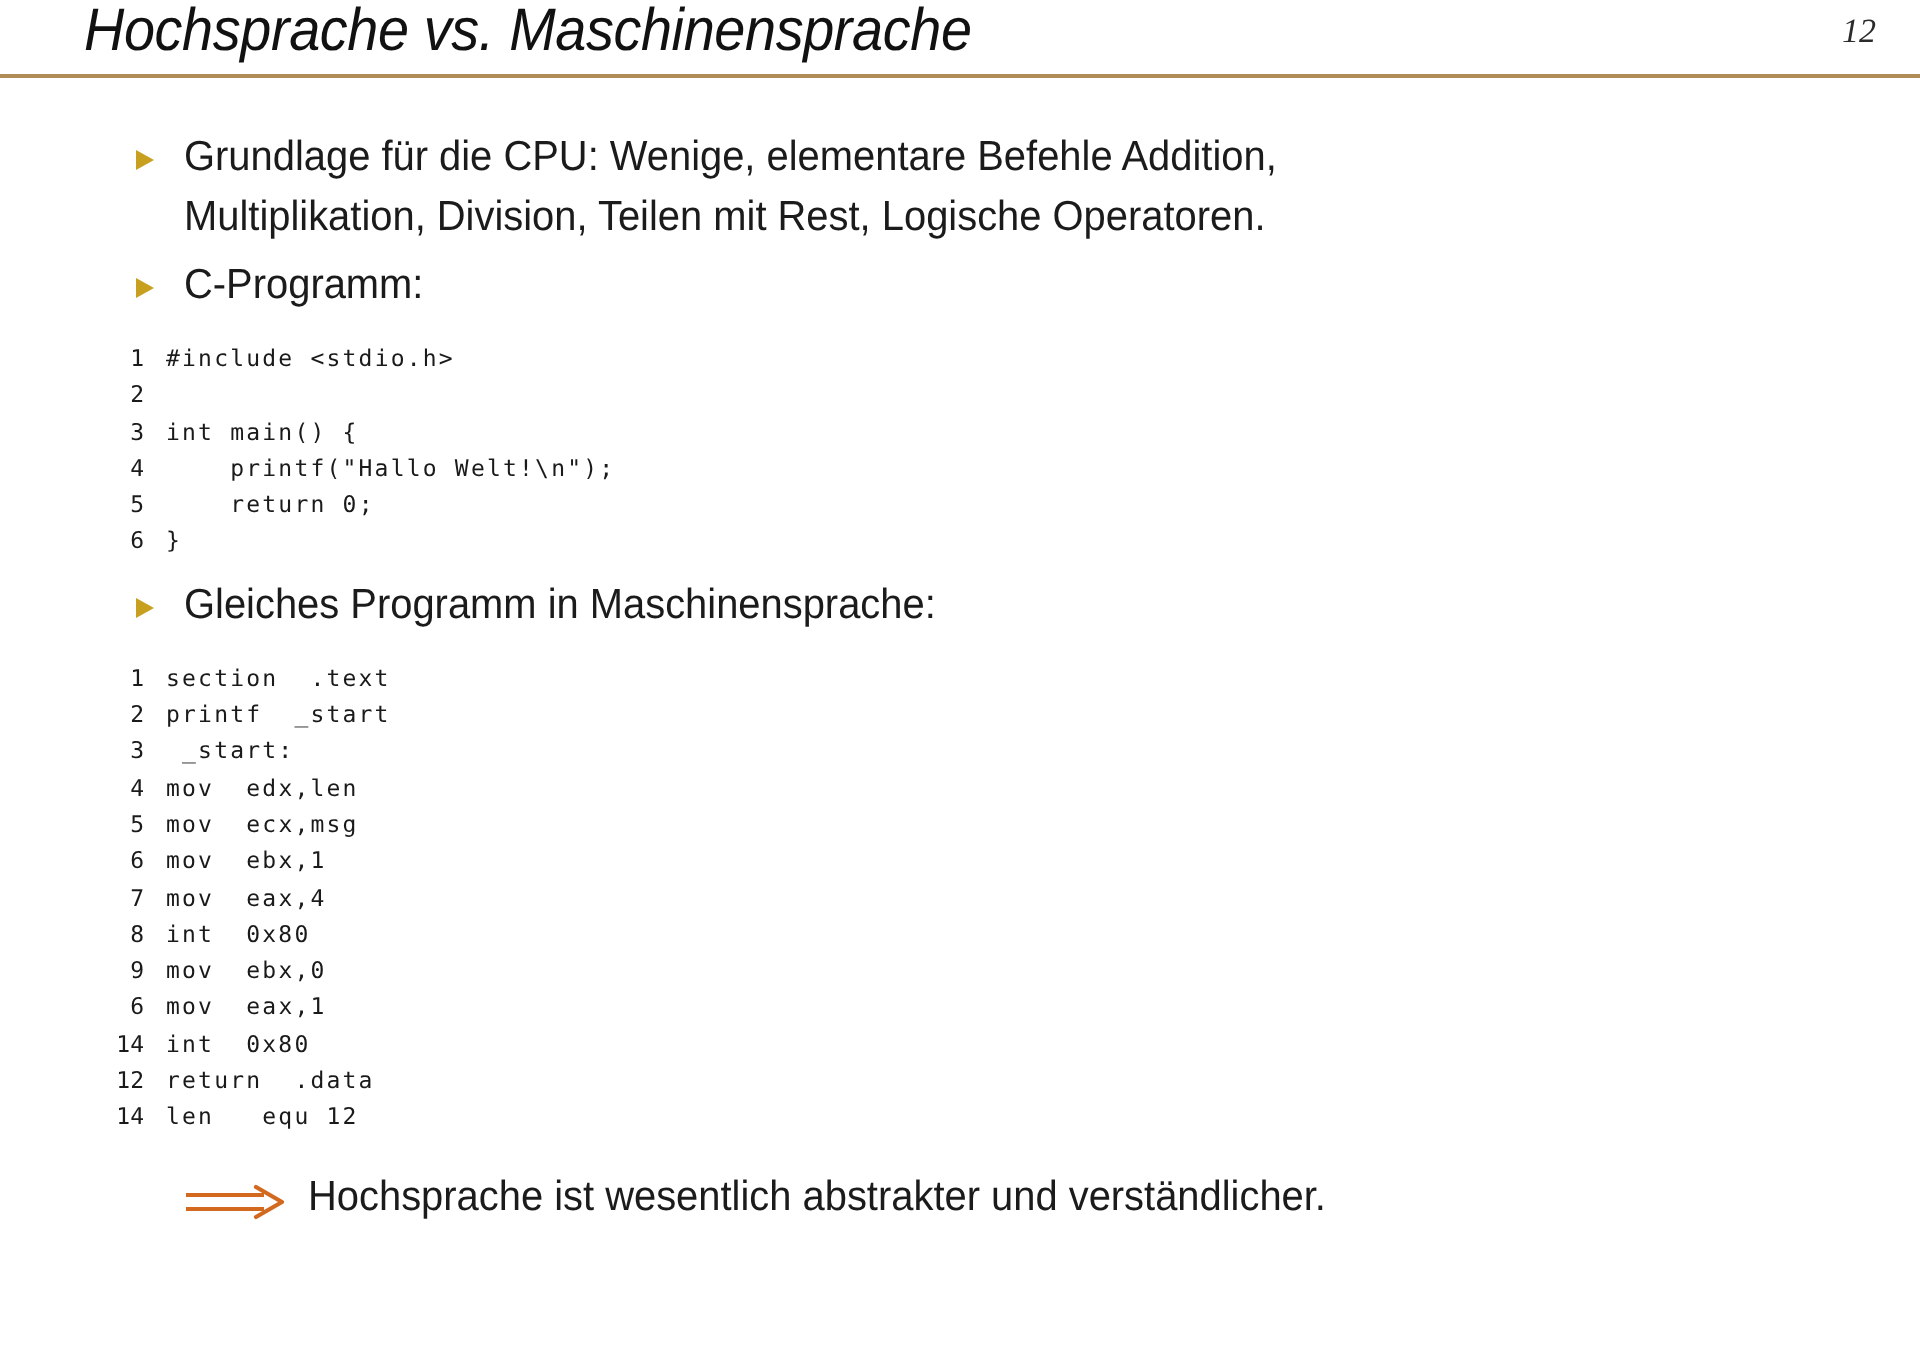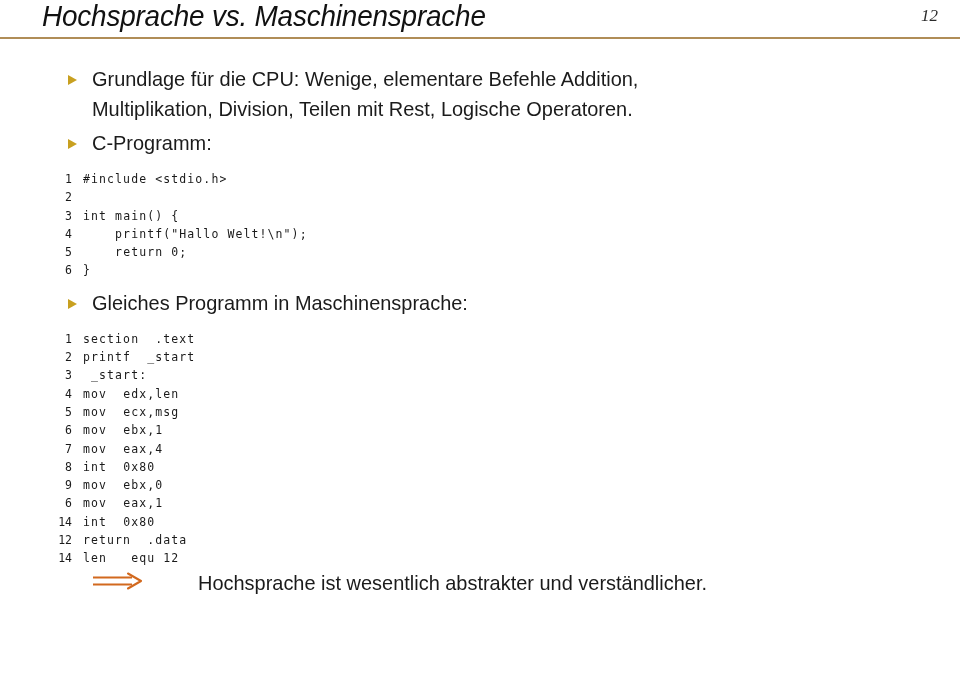--- a/index.html
+++ b/index.html
@@ -122,24 +122,23 @@
   }
   .line-code {
     flex: 1 1 auto;
     white-space: pre;
   }
   .kw { font-weight: normal; }
 
   
   .conclusion-row {
     display: flex;
-    align-items: flex-start;
-    margin-top: 2px;
+    align-items: flex-end;
+    margin-top: 18px;
     margin-left: 92px;
-    gap: 44px;
   }
   .implies-arrow {
     flex: 0 0 auto;
     width: 54px;
     height: 22px;
     margin-right: 8px;
     display: block;
   }
   .conclusion-text {
     font-size: 21px;

